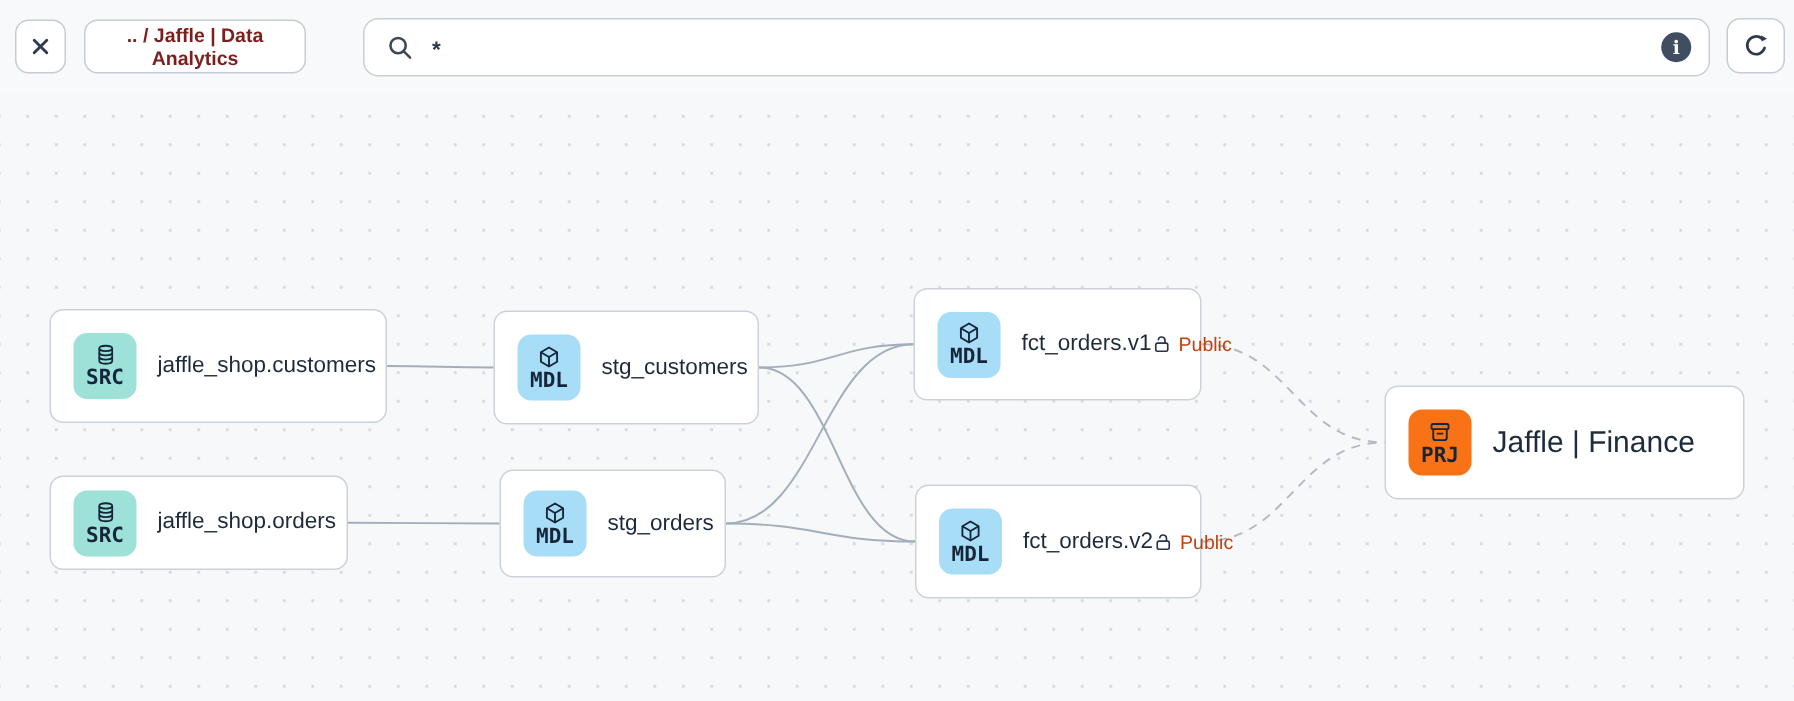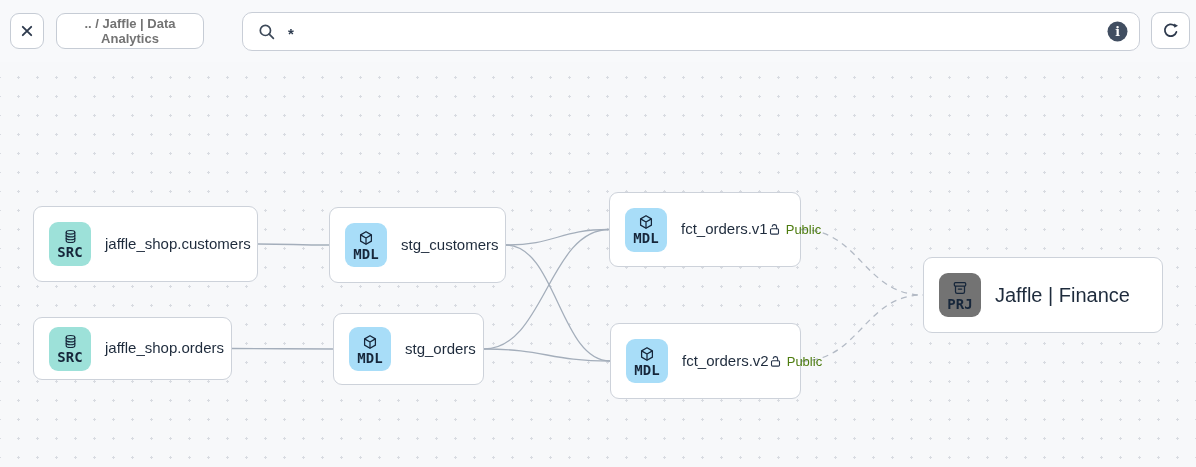--- a/index.html
+++ b/index.html
@@ -10,21 +10,21 @@
     color:#1e2b3c;
   }
   
   .topbar{position:absolute;top:0;left:0;width:1196px;height:62px;background:#f8f9fb;z-index:5;}
   .tb-btn{
     position:absolute;background:#fff;border:1px solid #c6ccd5;border-radius:9px;
     box-sizing:border-box;display:flex;align-items:center;justify-content:center;
     cursor:pointer;padding:0;
   }
   .close-btn{left:10px;top:13px;width:34px;height:36px;}
-  .crumb-btn{left:56px;top:13px;width:148px;height:36px;font-size:13px;font-weight:600;color:#737373;border-radius:9px;}
+  .crumb-btn{left:56px;top:13px;width:148px;height:36px;font-size:13px;font-weight:600;color:#7f1d1d;border-radius:9px;}
   .search-box{
     position:absolute;left:242px;top:12px;width:898px;height:39px;background:#fff;
     border:1px solid #c9ced7;border-radius:10px;box-sizing:border-box;
     display:flex;align-items:center;gap:12px;padding:0 11px 0 15px;
   }
   .search-value{font-size:15px;font-weight:600;color:#2c3a4e;line-height:1;transform:translateY(2px);}
   .search-spacer{flex:1;}
   .refresh-btn{left:1151px;top:12px;width:39px;height:37px;border-radius:9px;}
   .info-btn{background:none;border:none;display:flex;align-items:center;cursor:pointer;padding:0;}
   
@@ -46,21 +46,21 @@
     display:flex;flex-direction:column;align-items:center;justify-content:center;gap:1px;
   }
   .icon-label{
     font-family:"DejaVu Sans Mono",monospace;font-size:14px;font-weight:600;
     color:#16263a;line-height:1;
   }
   .node-texts{display:flex;flex-direction:row;align-items:flex-start;white-space:nowrap;}
   .node-title{font-size:15px;font-weight:500;color:#1e2b3c;line-height:1.25;}
   .node-subtitle{font-size:12.5px;font-weight:400;color:#1e2b3c;line-height:1.3;margin-bottom:2px;}
   .prj .node-title{font-size:20px;font-weight:400;}
-  .node-badge{display:flex;align-items:center;gap:5px;margin-top:3px;font-size:13px;color:#4d7c0f;line-height:1;}
+  .node-badge{display:flex;align-items:center;gap:5px;margin-top:3px;font-size:13px;color:#c2410c;line-height:1;}
 </style>
 </head>
 <body>
 
 <div class="topbar">
 
   <button class="tb-btn close-btn">
     <span style="display:flex;">
       <svg width="16" height="16" viewBox="0 0 16 16">
           <path d="M3.8 3.8 L12.2 12.2 M12.2 3.8 L3.8 12.2" stroke="#2e3a4d" stroke-width="1.9" stroke-linecap="round" fill="none"></path>
@@ -201,21 +201,21 @@
               <svg width="13" height="13" viewBox="0 0 14 14" fill="none">
                 <rect x="2.7" y="6.2" width="8.6" height="5.8" rx="1.2" stroke="#27344a" stroke-width="1.2"></rect>
                 <path d="M9.3 6.2 V4.2 a2.4 2.4 0 0 0 -4.75 -.5" stroke="#27344a" stroke-width="1.2" stroke-linecap="round"></path>
               </svg>
             </span>
             <span>Public</span>
           </div>
         </div>
       </div>
       <div class="node prj" style="left: 923px; top: 195px; width: 240px; height: 76px;">
-        <div class="icon-box" style="background: #737373;">
+        <div class="icon-box" style="background: #f97316;">
           <svg width="16" height="16" viewBox="0 0 16 16" fill="none">
             <rect x="2.3" y="2.7" width="11.4" height="3.4" rx="1.1" stroke="#16263a" stroke-width="1.25"></rect>
             <path d="M3.5 6.1 v5.7 c0 .9 .72 1.6 1.6 1.6 h5.8 c.88 0 1.6 -.7 1.6 -1.6 V6.1" stroke="#16263a" stroke-width="1.25"></path>
             <path d="M6.3 9.1 h3.4" stroke="#16263a" stroke-width="1.25" stroke-linecap="round"></path>
           </svg>
           <span class="icon-label">PRJ</span>
         </div>
         <div class="node-texts">
           <div class="node-title">Jaffle | Finance</div>
         </div>

